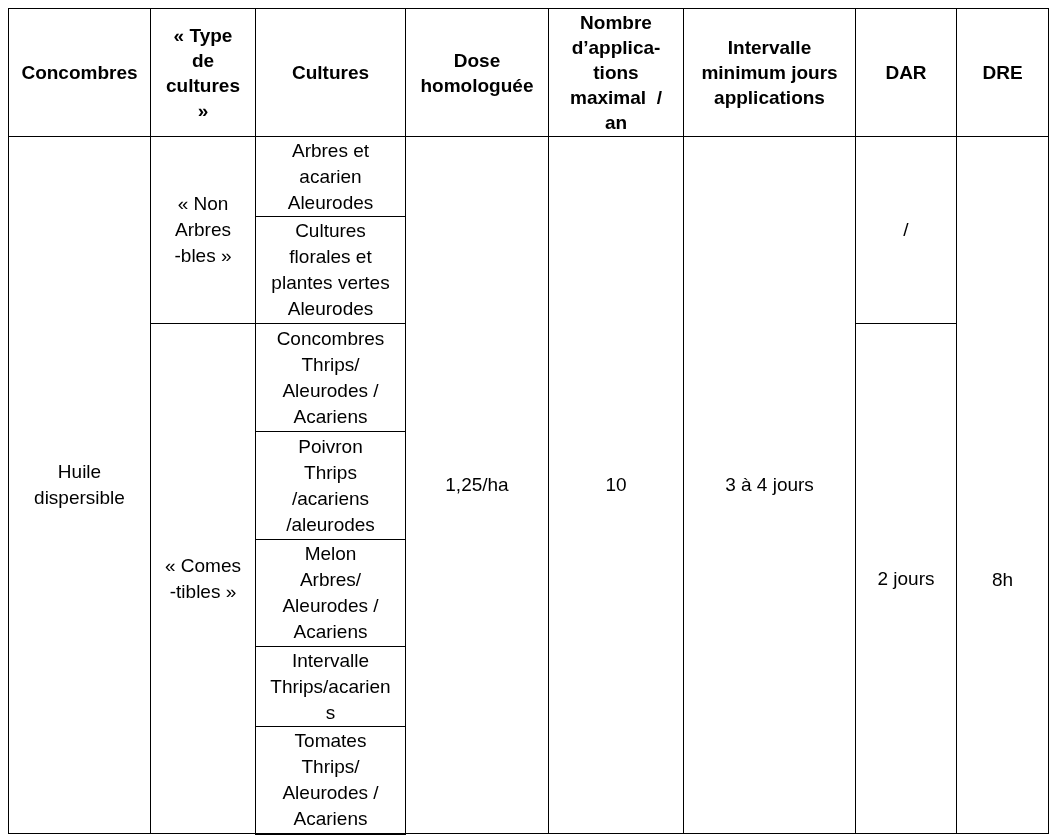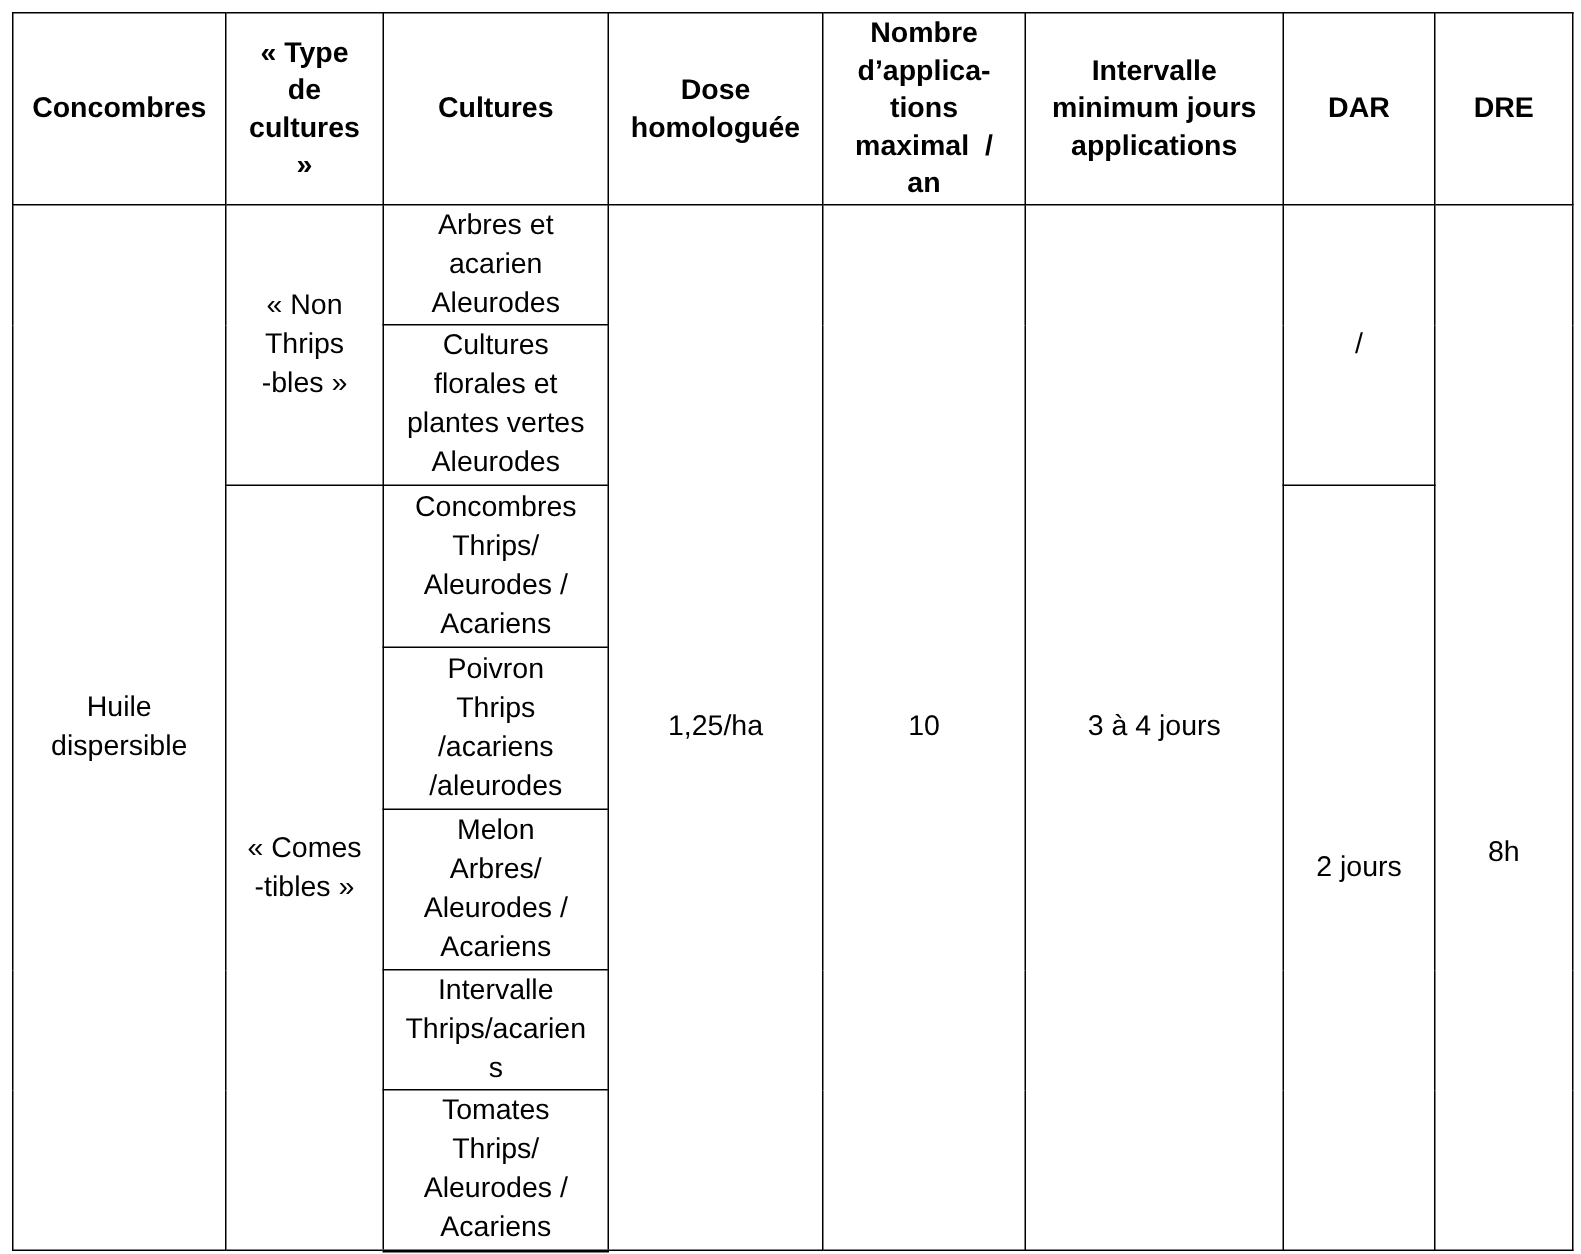--- a/index.html
+++ b/index.html
@@ -40,21 +40,21 @@
   tr.r1 { height: 80px; }
   tr.r2 { height: 107px; }
   tr.r3 { height: 108px; }
   tr.r4 { height: 108px; }
   tr.r5 { height: 107px; }
   tr.r6 { height: 80px; }
   tr.r7 { height: 107px; }
   tr.r7 td { border-bottom-width: 2px; }
   .dre-offset {
     position: relative;
-    top: 84px;
+    top: 95px;
     display: inline-block;
     text-align: center;
   }
 </style>
 </head>
 <body>
 
 <div class="page">
   <table class="doc-table">
     <colgroup>
@@ -87,21 +87,21 @@
 minimum jours
 applications</td>
         <td>DAR</td>
         <td>DRE</td>
       </tr>
 
       <tr class="r1">
         <td rowspan="7">Huile
 dispersible</td>
         <td rowspan="2">« Non
-Thrips
+Arbres
 -bles »</td>
         <td>Arbres et
 acarien
 Aleurodes</td>
         <td rowspan="7">1,25/ha</td>
         <td rowspan="7">10</td>
         <td rowspan="7">3 à 4 jours</td>
         <td rowspan="2">/</td>
         <td rowspan="7"><span class="dre-offset">8h</span></td>
       </tr>

